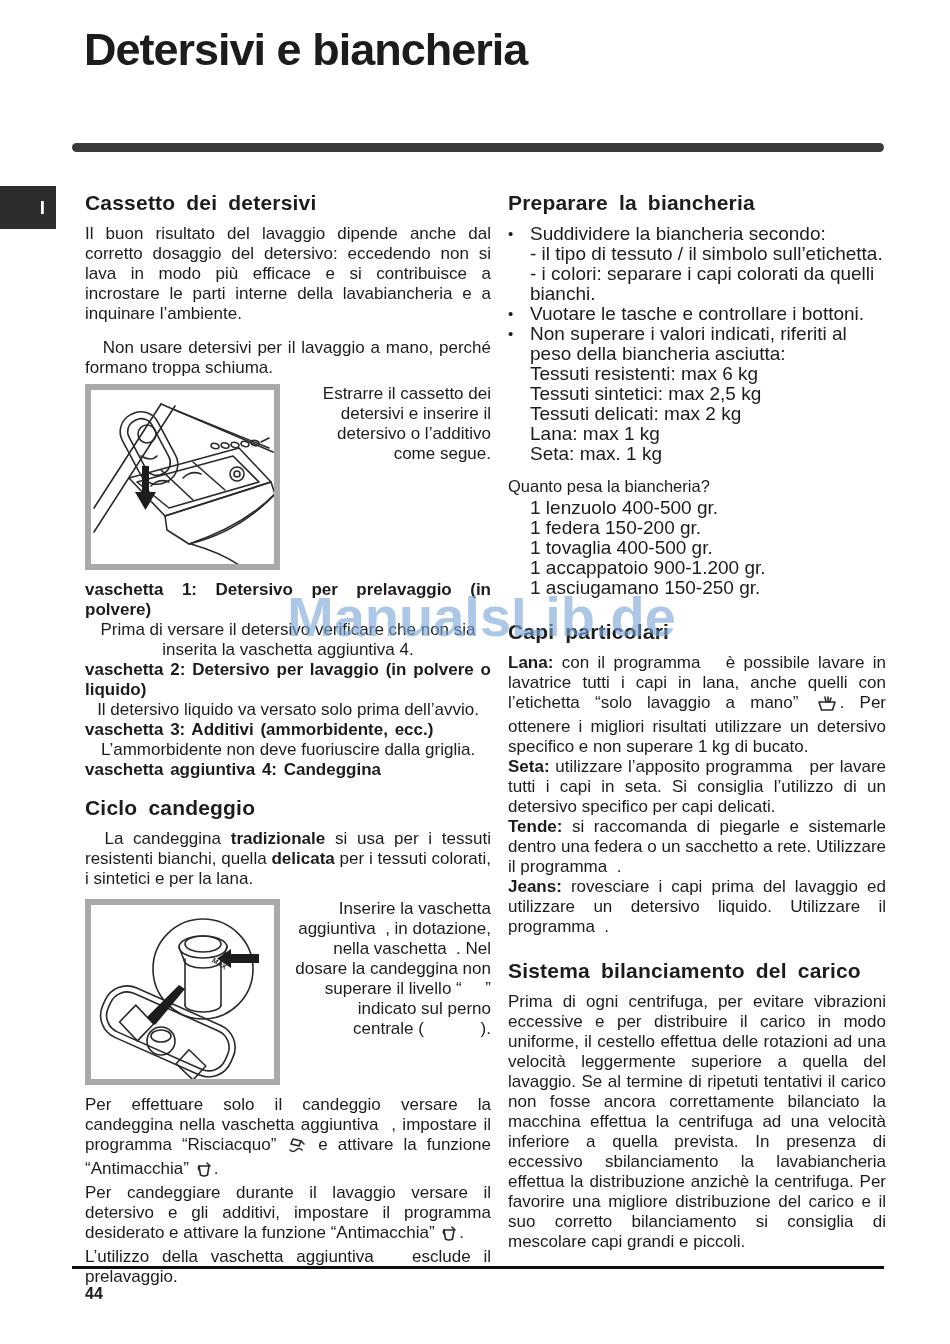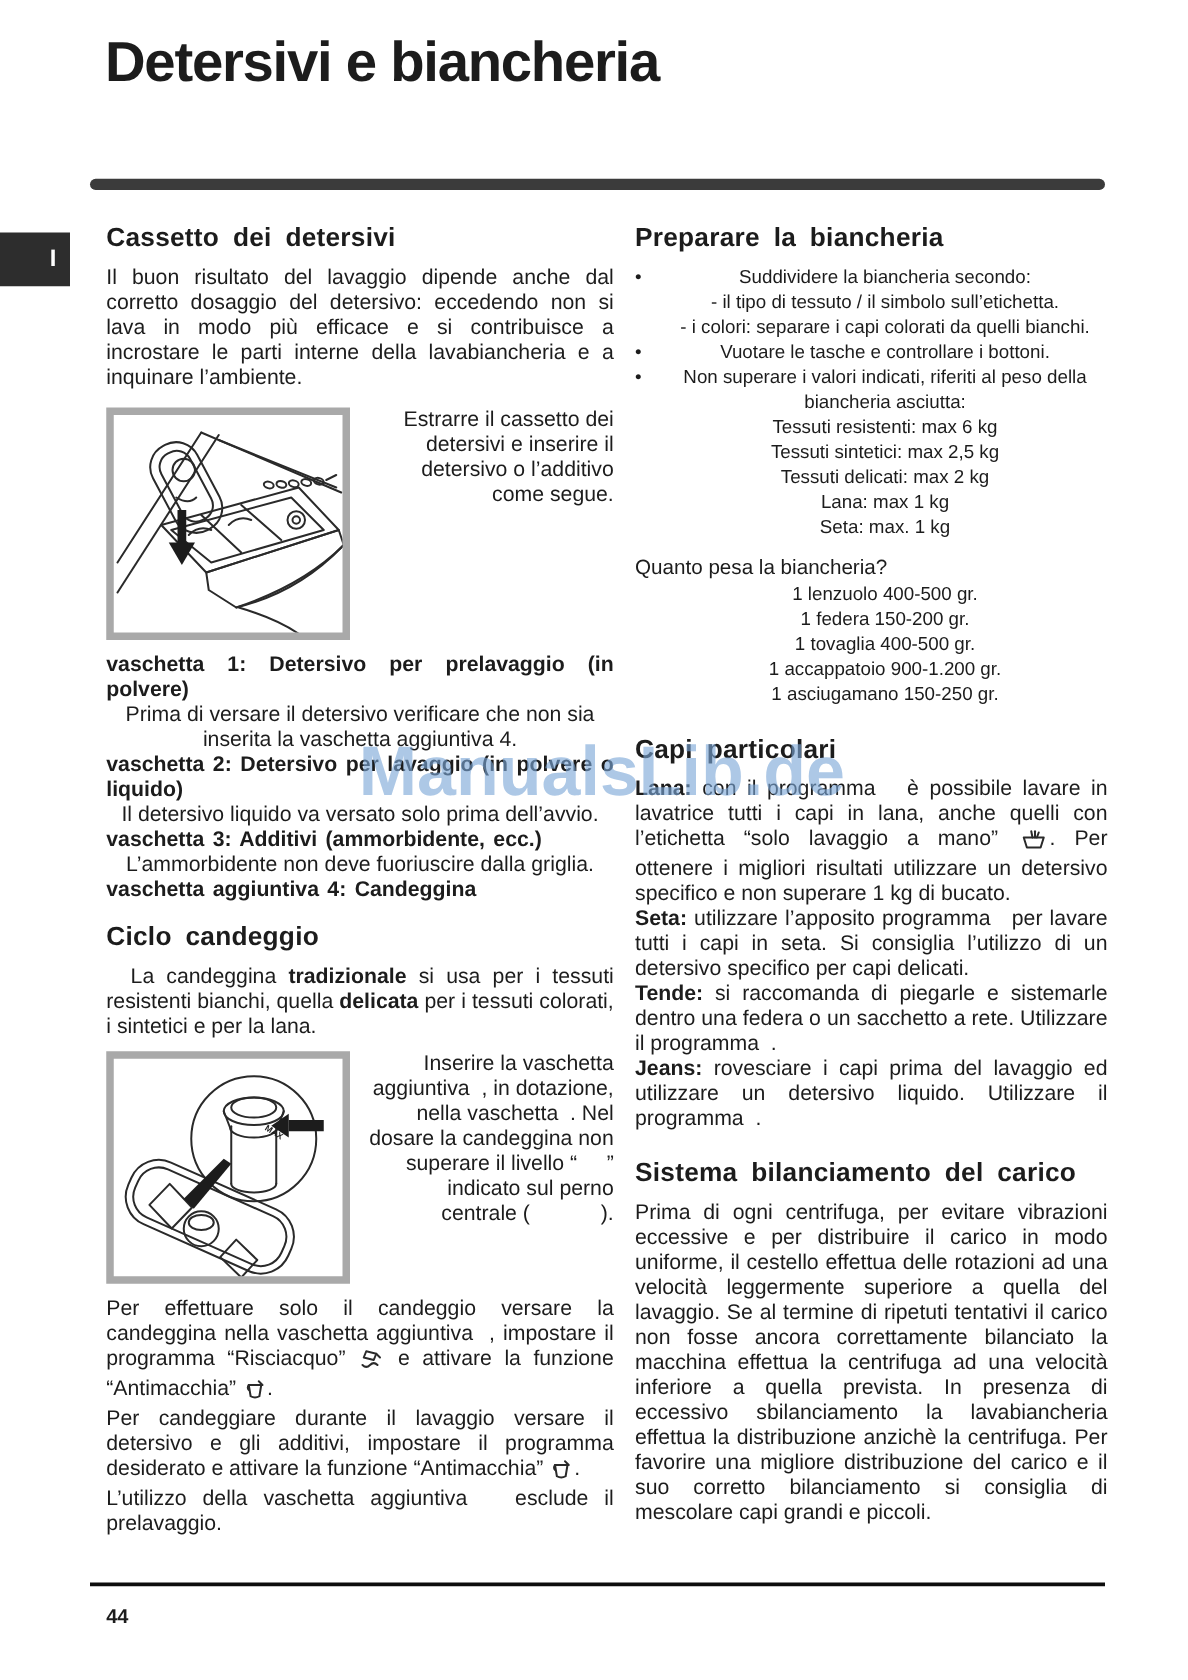--- a/index.html
+++ b/index.html
@@ -8,31 +8,31 @@
     font-family:"Liberation Sans", sans-serif;color:#1c1c1c;
   }
   .title{position:absolute;left:84px;top:24px;font-size:45px;font-weight:700;letter-spacing:-1px;}
   .head-rule{position:absolute;left:72px;top:143px;width:812px;height:9px;background:#3b3b3b;border-radius:5px;}
   .lang-tab{position:absolute;left:0;top:186px;width:56px;height:43px;background:#2d2d2d;color:#ffffff;
     display:flex;align-items:center;justify-content:flex-end;padding-right:11px;box-sizing:border-box;
     font-size:19px;font-weight:700;}
   .col{position:absolute;top:179px;}
   .col-left{left:85px;width:406px;}
   .col-right{left:508px;width:378px;}
-  h2{font-size:21px;font-weight:700;margin:0 0 9px;word-spacing:5px;letter-spacing:.2px;}
+  h2{font-size:21px;font-weight:700;margin:12px 0 9px;word-spacing:5px;letter-spacing:.2px;}
   p{font-size:17px;line-height:20px;margin:0;text-align:justify;}
   .mb6{margin-bottom:6px;} .mb10{margin-bottom:10px;} .mb14{margin-bottom:14px;} .mb16{margin-bottom:16px;}
   .vlabel{font-weight:700;word-spacing:2px;}
   .figrow{display:flex;gap:13px;margin:4px 0 10px;}
   .figframe{flex:none;width:183px;height:174px;border:6px solid #a9a9a9;background:#fff;}
   .figframe svg{display:block;}
   .figcap{flex:1;text-align:right;}
   .bul{display:flex;margin:0;}
   .bul .dot{flex:none;width:22px;font-size:15px;line-height:20px;}
-  .btxt{flex:1;text-align:center;font-size:15px;line-height:20px;}
+  .btxt{flex:1;text-align:left;font-size:19px;line-height:20px;}
   .plain{text-align:center;}
   .sublist{margin-left:22px;}
   .wheading{font-size:16.5px;font-weight:400;line-height:20px;margin:12px 0 2px;text-align:left;}
   .watermark{position:absolute;left:287px;top:584px;font-size:56px;font-weight:700;
     color:rgba(122,166,214,.62);z-index:6;pointer-events:none;letter-spacing:0;}
   .footer-rule{position:absolute;left:72px;top:1266px;width:812px;height:3px;background:#0d0d0d;}
   .page-num{position:absolute;left:85px;top:1285px;font-size:16px;font-weight:700;}
   .ic{display:inline-block;vertical-align:-4px;margin:0 2px;}
   svg .ln{fill:none;stroke:#2a2a2a;stroke-width:1.6;stroke-linejoin:round;stroke-linecap:round;}
   svg .blk{fill:#1c1c1c;stroke:none;}
@@ -42,20 +42,21 @@
 
 <div class="title">Detersivi e biancheria</div>
 <div class="head-rule"></div>
 <div class="lang-tab">I</div>
 
 <div class="watermark">ManualsLib.de</div>
 
 <div class="col col-left">
   <h2>Cassetto dei detersivi</h2>
   <p class="mb14">Il buon risultato del lavaggio dipende anche dal corretto dosaggio del detersivo: eccedendo non si lava in modo più efficace e si contribuisce a incrostare le parti interne della lavabiancheria e a inquinare l’ambiente.</p>
+  <p class="mb6">&nbsp;&nbsp;&nbsp;Non usare detersivi per il lavaggio a mano, perché formano troppa schiuma.</p>
 
   <div class="figrow">
     <div class="figframe">
       <svg width="183" height="174" viewBox="0 0 183 174">
         <path class="ln" d="M3 118 L70 14"></path>
         <path class="ln" d="M3 142 L84 16"></path>
         <path class="ln" d="M70 14 L182 62"></path>
         <path class="ln" d="M84 20 L178 58"></path>
         <ellipse class="ln" cx="124" cy="56" rx="4" ry="2.6" transform="rotate(14 124 56)"></ellipse>
         <ellipse class="ln" cx="134" cy="55.5" rx="4" ry="2.6" transform="rotate(14 134 56)"></ellipse>

